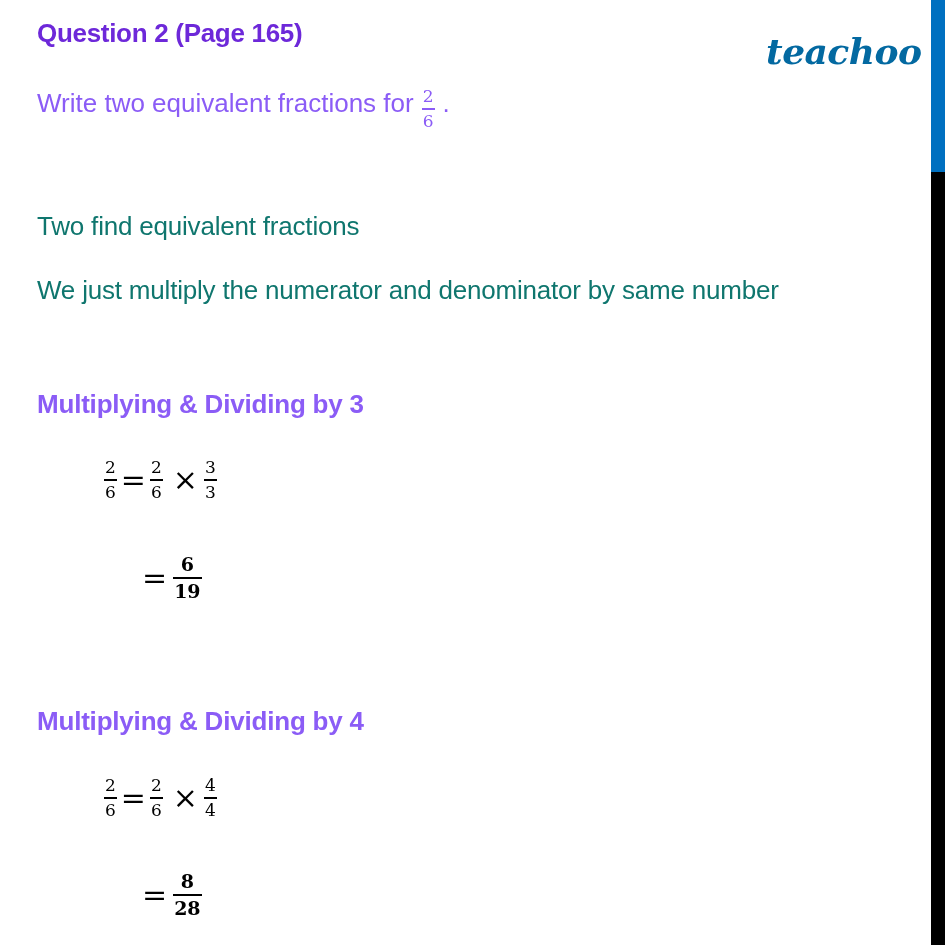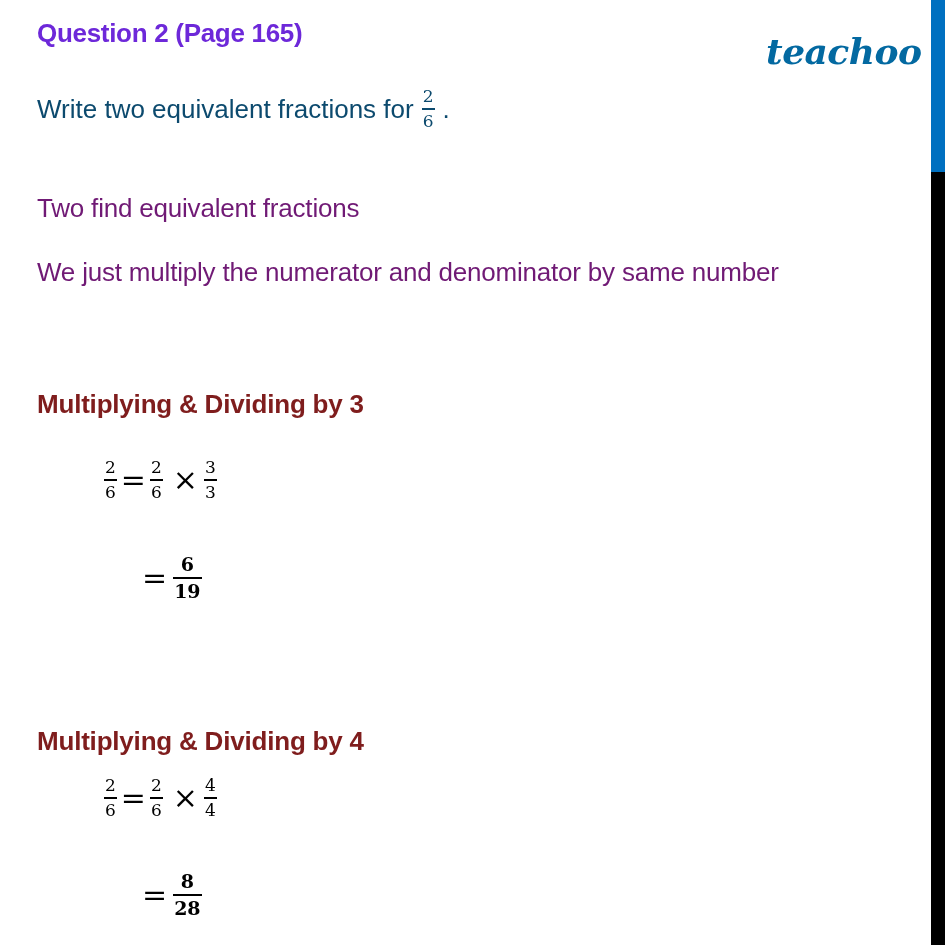--- a/index.html
+++ b/index.html
@@ -6,23 +6,23 @@
     body {
       width:945px; height:945px; position:relative; overflow:hidden;
       background:#ffffff; color:#000;
       font-family: "Liberation Sans", sans-serif;
     }
     .abs { position:absolute; white-space:nowrap; }
     .title { left:37px; top:18px; font-size:26px; font-weight:bold; color:#6d28d9; letter-spacing:-0.3px; }
     .logo { left:766px; top:14px; font-family:"DejaVu Serif", serif; font-style:italic; font-weight:bold; font-size:36px; color:#0369a1; letter-spacing:-0.5px;margin-top:16px; }
     .sidebar-blue { left:931px; top:0; width:14px; height:172px; background:#0070C0; }
     .sidebar-black { left:931px; top:172px; width:14px; height:773px; background:#000; }
-    .question { left:37px; top:88px; font-size:26px; color:#0c4a6e; display:flex; align-items:center; }
-    .text { left:37px; font-size:26px; color:#701a75; letter-spacing:-0.2px; }
-    .heading { left:37px; font-size:26px; font-weight:bold; color:#7f1d1d; letter-spacing:-0.2px; }
+    .question { left:37px; top:88px; font-size:26px; color:#8b5cf6; display:flex; align-items:flex-start; }
+    .text { left:37px; font-size:26px; color:#0f766e; letter-spacing:-0.2px;margin-top:18px; }
+    .heading { left:37px; font-size:26px; font-weight:bold; color:#8b5cf6; letter-spacing:-0.2px; }
     .frac { display:inline-flex; flex-direction:column; align-items:center; vertical-align:middle; font-family:"DejaVu Serif", serif; line-height:1; }
     .frac .num, .frac .den { padding:0 1px; }
     .frac .bar { width:100%; min-width:12px; border-top:2px solid currentColor; margin:3px 0; }
     .frac.small { font-size:17px; }
     .frac.bold { font-weight:bold; font-size:19px; }
     .eq { display:flex; align-items:center; font-family:"DejaVu Serif", serif; }
     .op { font-size:30px; margin:0 6px; line-height:1; }
     .sep-gap { margin-left:4px; }
   </style>
 </head>
@@ -69,21 +69,21 @@
 </div>
 <div class="abs eq" style="left:142px; top:555px;">
   <span class="op" style="margin:0 6px 0 0;">=</span>
   <span class="frac bold">
     <span class="num">6</span>
       <span class="bar"></span>
       <span class="den">19</span>
   </span>
 </div>
 
-<div class="abs heading" style="top:706px;margin-top:20px;">Multiplying &amp; Dividing by 4</div>
+<div class="abs heading" style="top:706px;">Multiplying &amp; Dividing by 4</div>
 <div class="abs eq" style="left:104px; top:777px;">
   <span class="frac small">
     <span class="num">2</span>
       <span class="bar"></span>
       <span class="den">6</span>
   </span>
   <span class="op" style="margin:0 4px;">=</span>
   <span class="frac small">
     <span class="num">2</span>
       <span class="bar"></span>

